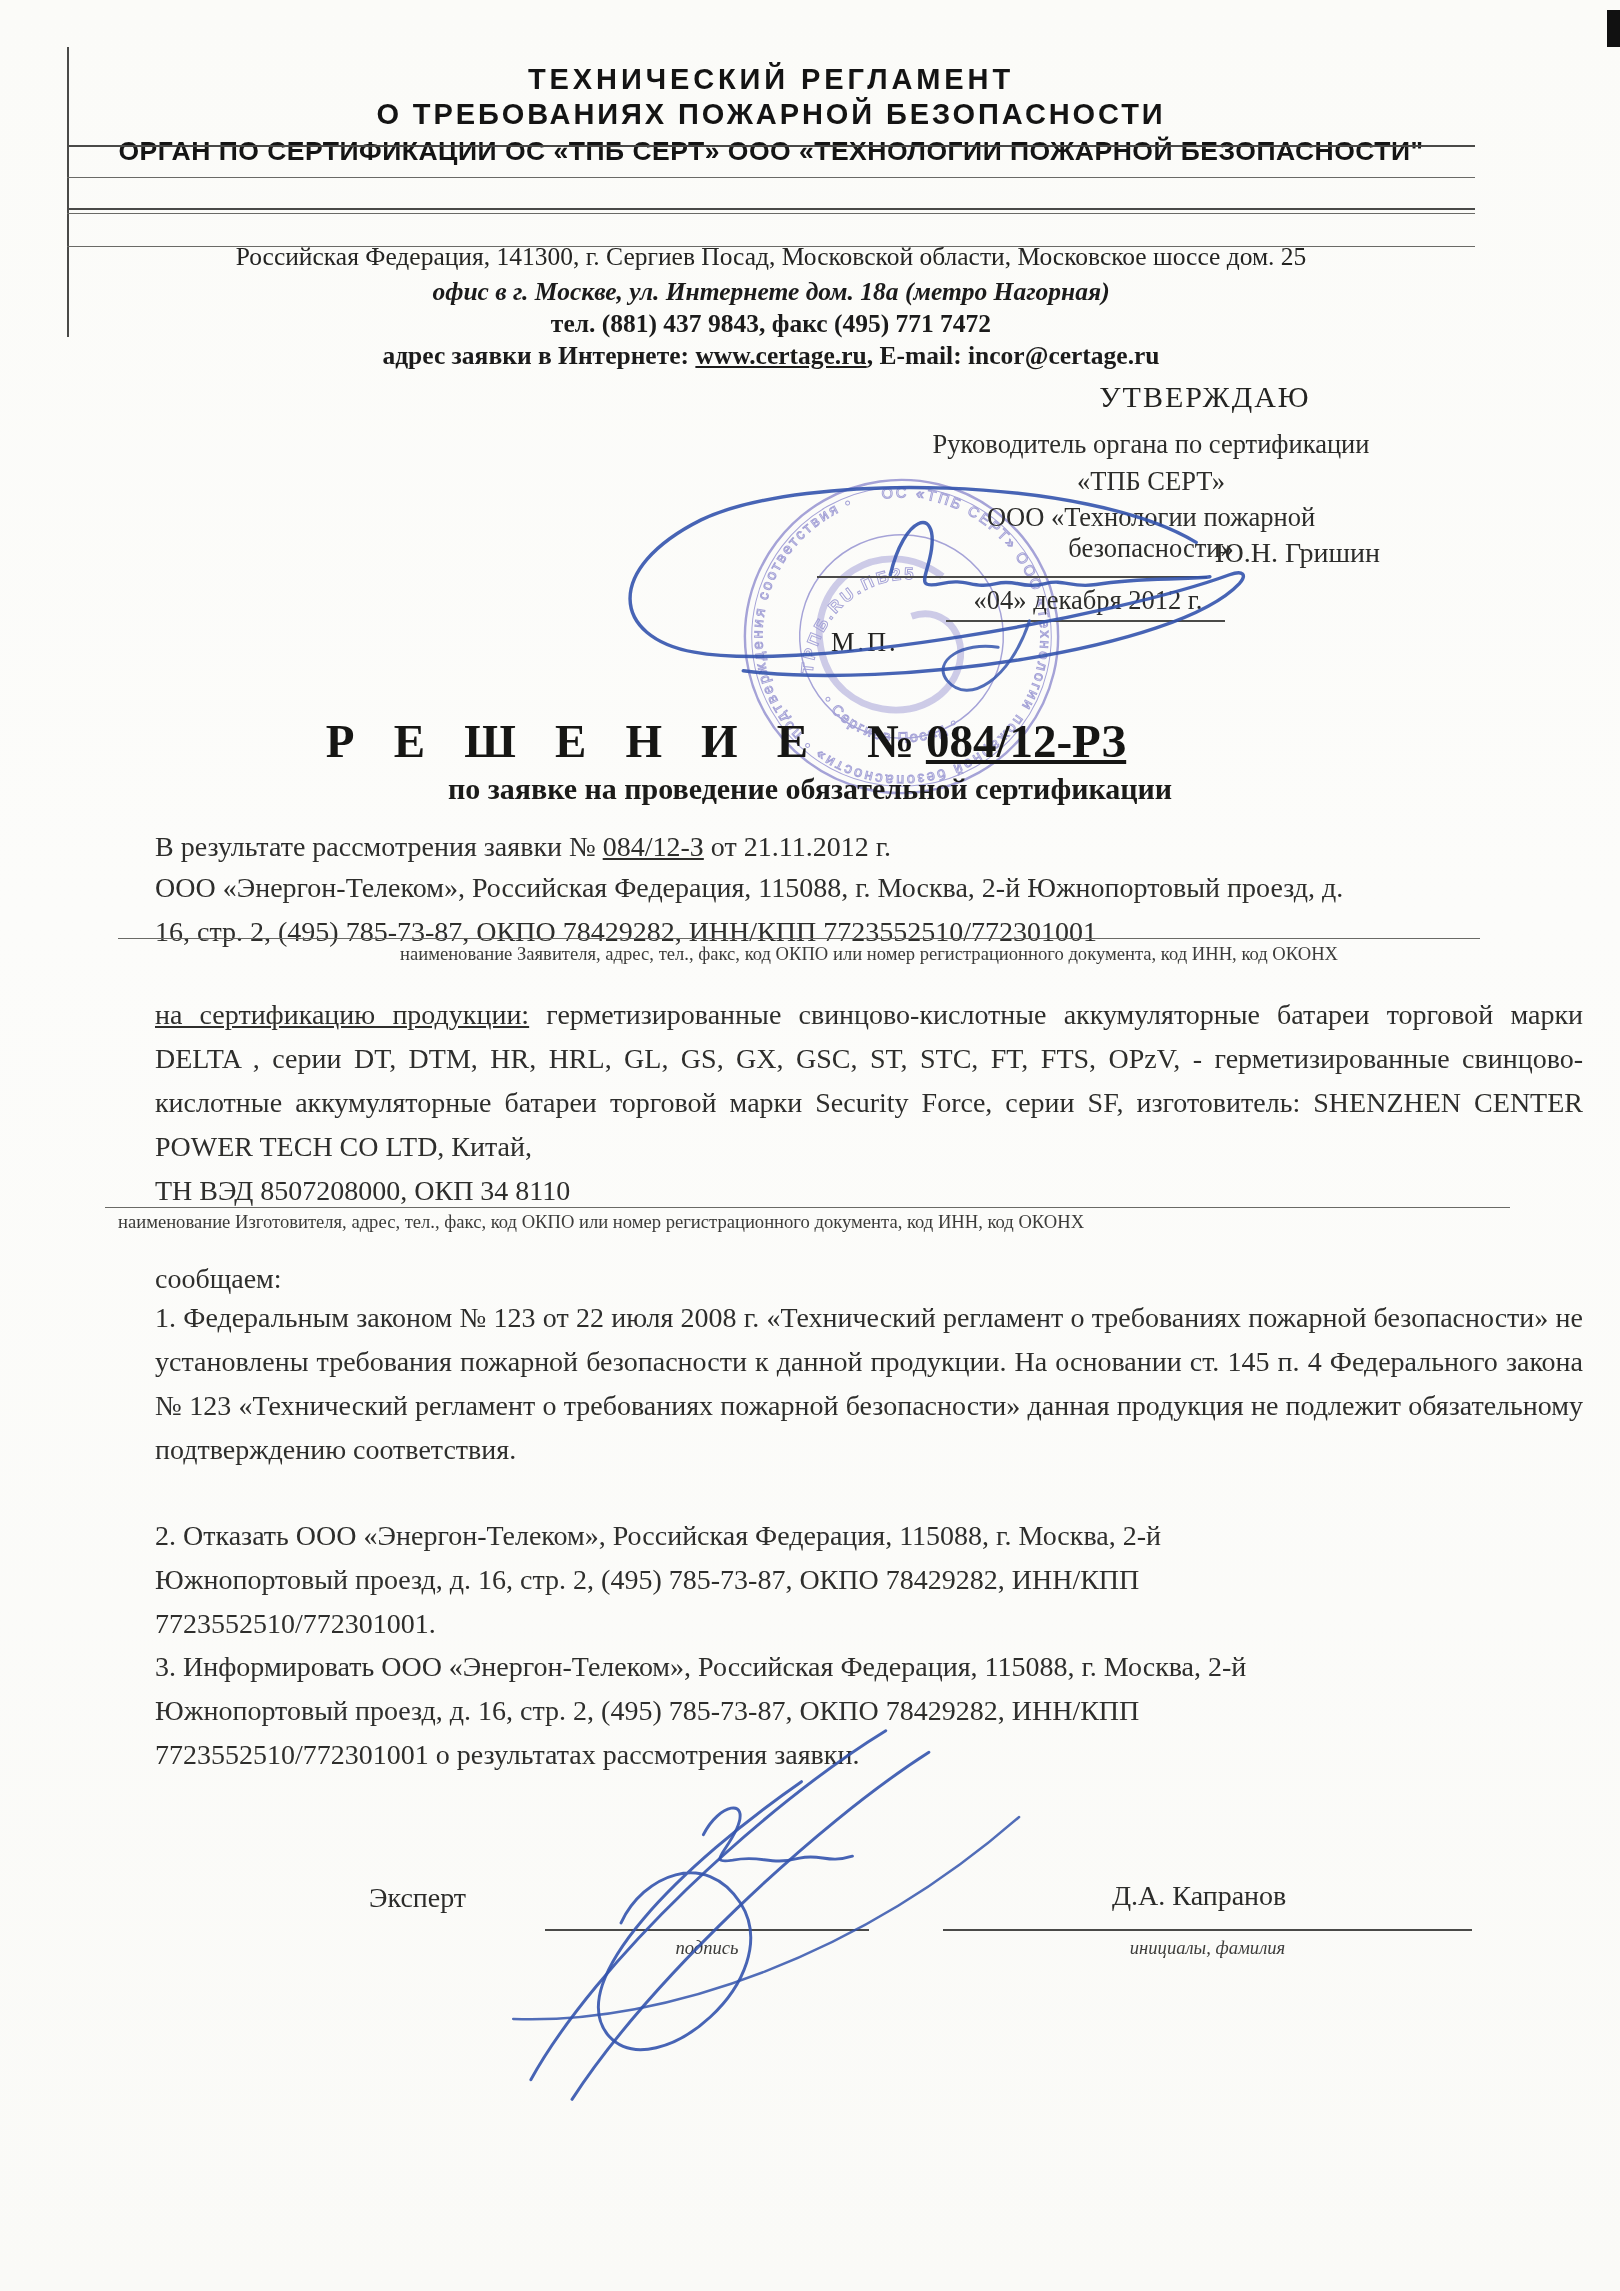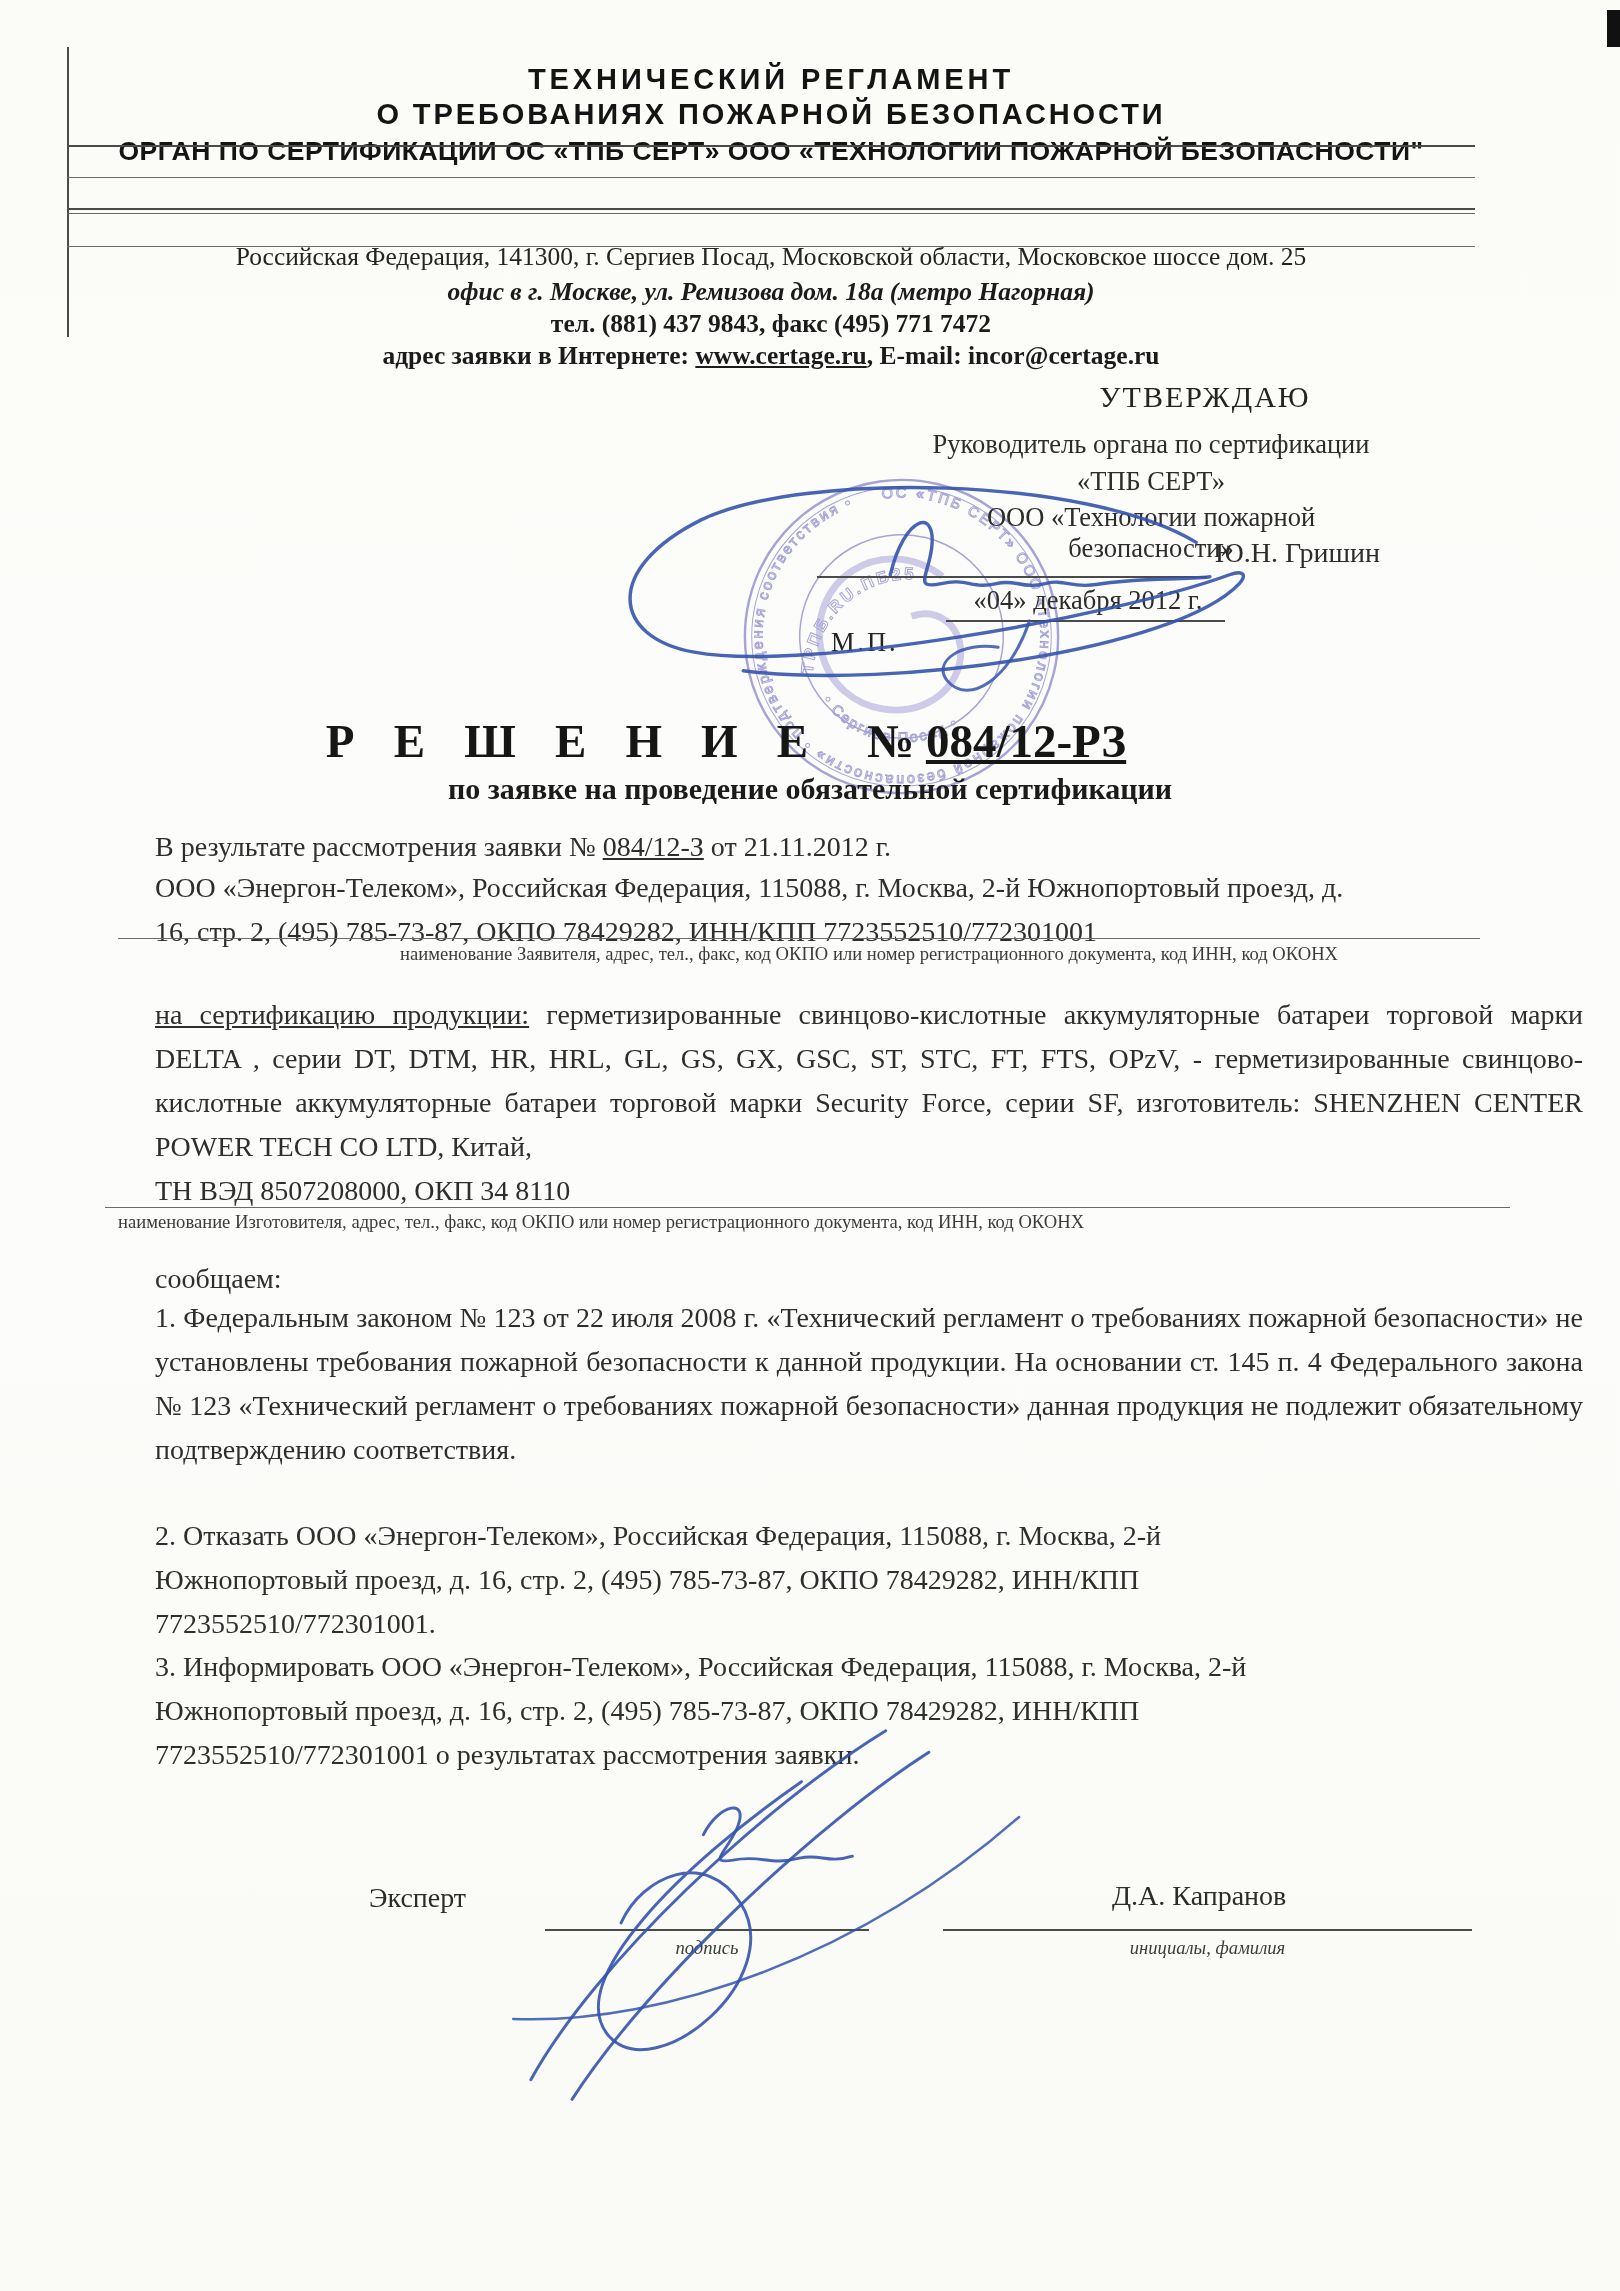--- a/index.html
+++ b/index.html
@@ -48,21 +48,21 @@
   <div class="rule thin" style="left:67px;top:177px;width:1408px;"></div>
 
 
   <div class="rule" style="left:67px;top:208px;width:1408px;"></div>
   <div class="rule thin" style="left:67px;top:213px;width:1408px;"></div>
 
   <div class="abs hdr-center t-serif" style="top:218px;font-size:25.5px;color:#242422;">Российская Федерация, 141300, г. Сергиев Посад, Московской области,  Московское шоссе дом. 25</div>
 
   <div class="rule thin" style="left:67px;top:246px;width:1408px;"></div>
 
-  <div class="abs hdr-center t-bolditalic" style="top:253px;font-size:25.5px;">офис в г. Москве, ул. Ремизова дом. 18а (метро Нагорная)</div>
+  <div class="abs hdr-center t-bolditalic" style="top:253px;font-size:25.5px;">офис в г. Москве, ул. Интернете дом. 18а (метро Нагорная)</div>
   <div class="abs hdr-center t-bold" style="top:285px;font-size:25.5px;">тел. (881) 437 9843, факс (495) 771 7472</div>
   <div class="abs hdr-center t-bold" style="top:317px;font-size:25.5px;">
     <span>адрес заявки в Интернете: </span><span class="u">www.certage.ru</span><span>, E-mail: incor@certage.ru</span>
   </div>
 
   <svg class="abs stamp" style="left:740px;top:475px;z-index:1;opacity:.8;transform:rotate(-8deg);" width="323" height="323" viewBox="0 0 330 330">
     <defs>
       <path id="ringPath" d="M 165 23 A 142 142 0 1 1 164.9 23"></path>
       <path id="codePath" d="M 70 190 A 100 100 0 0 1 262 172"></path>
       <path id="cityPath" d="M 76 218 A 100 100 0 0 0 256 216"></path>

